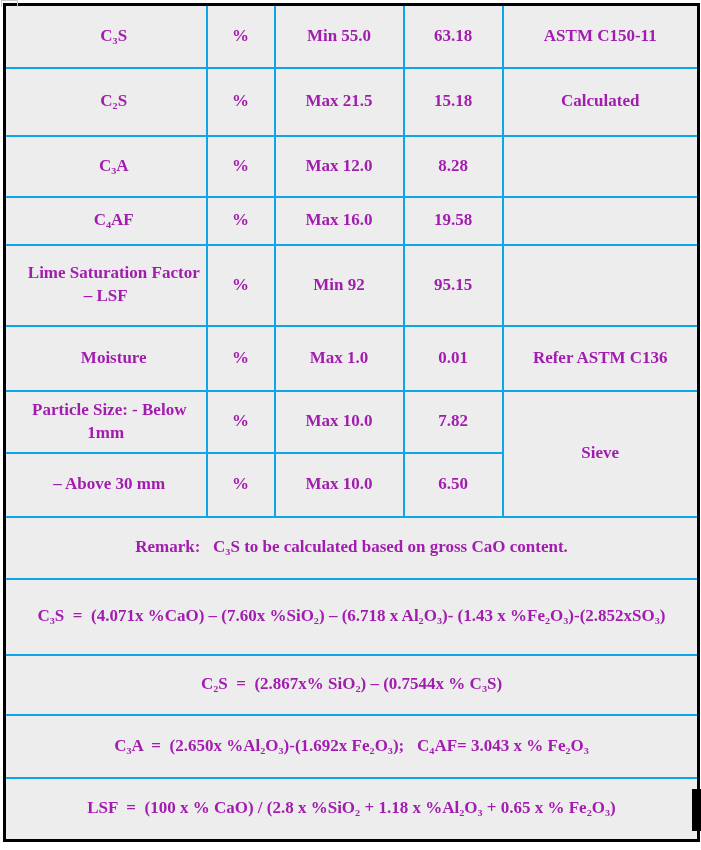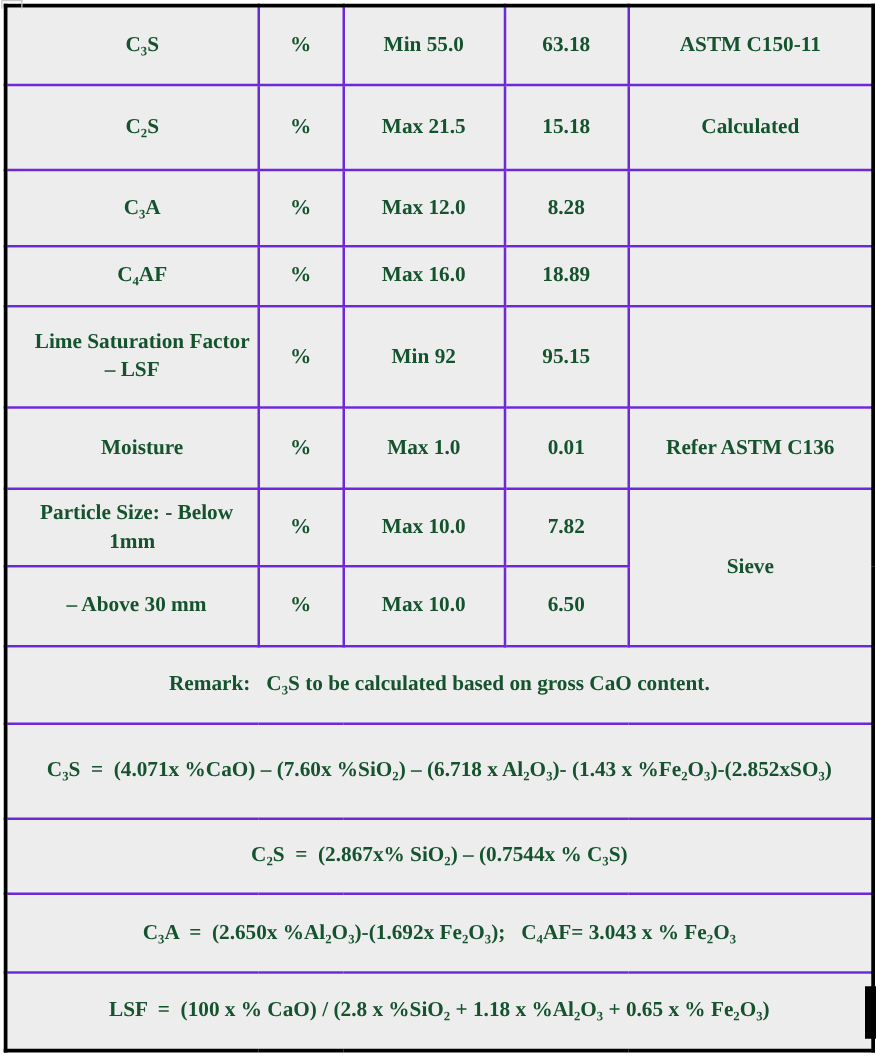--- a/index.html
+++ b/index.html
@@ -28,23 +28,23 @@
     z-index: 3;
   }
   table.spec-table {
     border-collapse: collapse;
     table-layout: fixed;
     width: 694px;
     margin: 3px 0 0 3px;
     border: 3px solid #000000;
   }
   table.spec-table td {
-    border: 2px solid #6d28d9;
+    border: 2px solid #0ea5e9;
     background: #ededed;
-    color: #14532d;
+    color: #a21caf;
     font-weight: bold;
     font-size: 17px;
     line-height: 1.35;
     vertical-align: middle;
     text-align: center;
     white-space: pre-wrap;
     overflow: hidden;
     padding: 2px 2px;
   }
   td.c-param {
@@ -116,21 +116,21 @@
         <td>%</td>
         <td>Max 12.0</td>
         <td>8.28</td>
         <td></td>
       </tr>
 
       <tr style="height:48px">
         <td class="c-param">C₄AF</td>
         <td>%</td>
         <td>Max 16.0</td>
-        <td>18.89</td>
+        <td>19.58</td>
         <td></td>
       </tr>
 
       <tr style="height:81px">
         <td class="c-param">Lime Saturation Factor – LSF</td>
         <td>%</td>
         <td>Min 92</td>
         <td>95.15</td>
         <td></td>
       </tr>

